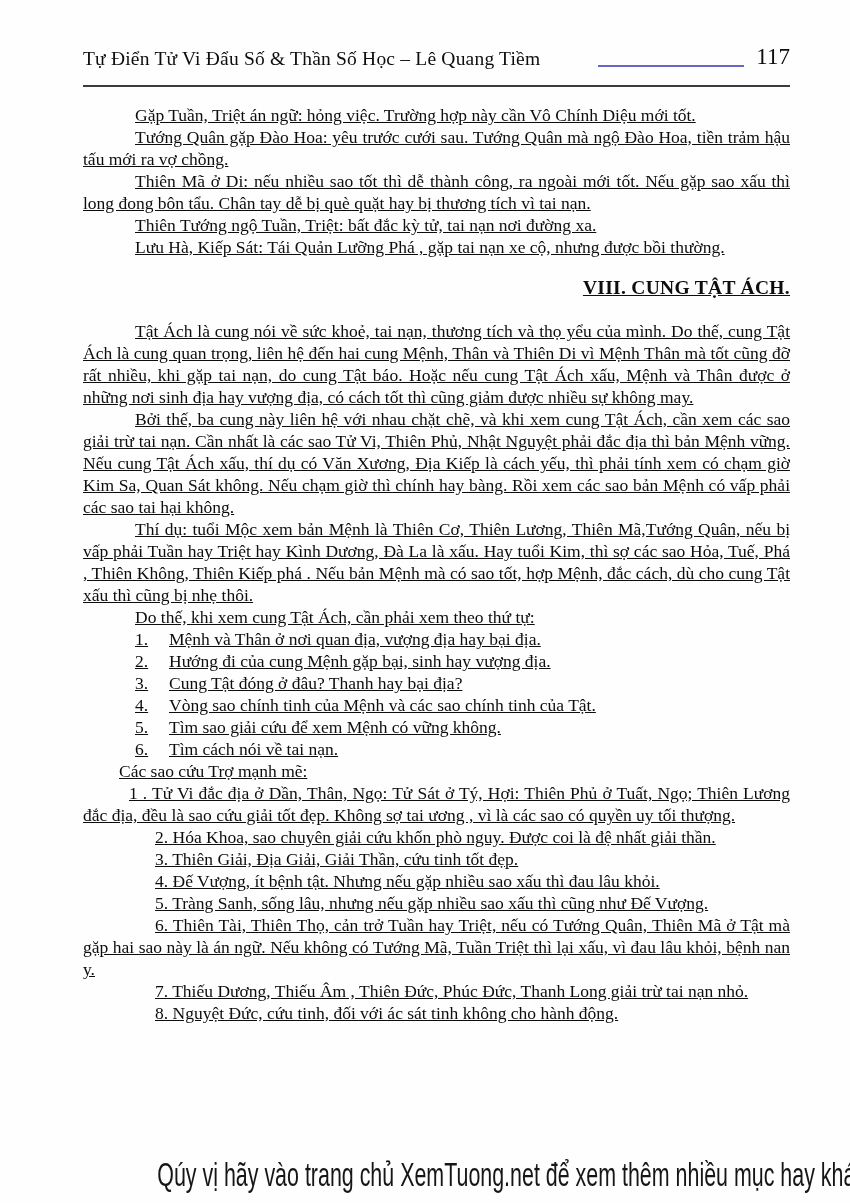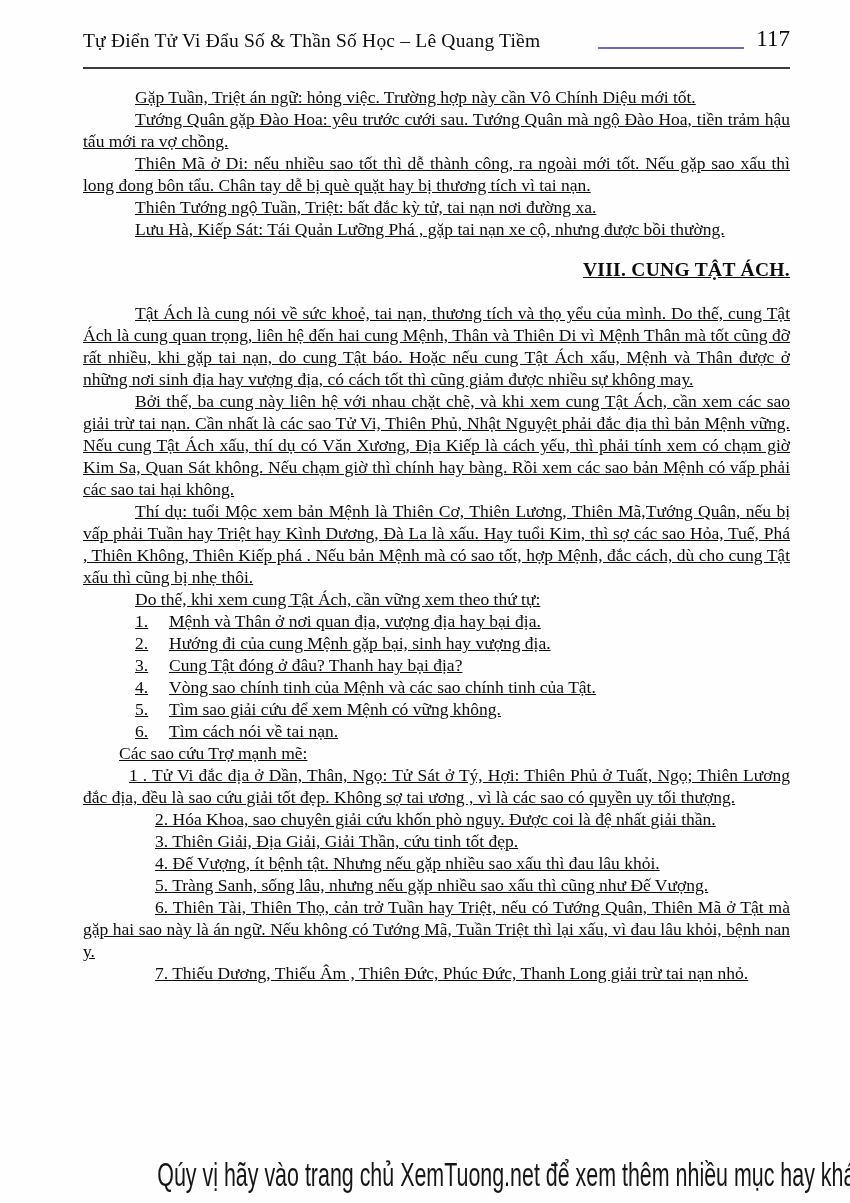--- a/index.html
+++ b/index.html
@@ -9,21 +9,21 @@
     width:850px; height:1203px;
     margin:0 auto;
     background:#fefefe;
     color:#0d0d0d;
     font-family:"Liberation Serif", serif;
     overflow:hidden;
   }
   .content { position:absolute; left:83px; top:0; width:707px; }
 
   
-  .hdr { display:flex; align-items:flex-end; padding-top:26px; font-size:19.5px; }
+  .hdr { display:flex; align-items:flex-end; padding-top:44px; font-size:19.5px; }
   .hdr-title { flex:0 0 auto; letter-spacing:0.2px; }
   .hdr-underline {
     flex:0 0 146px; margin-left:auto; margin-right:12px;
     height:0; border-bottom:2px solid var(--accent,#6868c4); margin-bottom:3px;
   }
   .hdr-pagenum { flex:0 0 auto; font-size:23px; }
   .hdr-rule { border-top:2.5px solid #3c3c3c; margin-top:15px; }
 
   
   main { margin-top:17px; font-size:17.5px; line-height:22px; text-align:justify;text-decoration:underline; }
@@ -84,21 +84,21 @@
       <p class="para">Tướng Quân gặp Đào Hoa: yêu trước cưới sau. Tướng Quân mà ngộ Đào Hoa, tiền trảm hậu tấu mới ra vợ chồng.</p>
       <p class="para">Thiên Mã ở Di: nếu nhiều sao tốt thì dễ thành công, ra ngoài mới tốt. Nếu gặp sao xấu thì long đong bôn tẩu. Chân tay dễ bị què quặt hay bị thương tích vì tai nạn.</p>
       <p class="para">Thiên Tướng ngộ Tuần, Triệt: bất đắc kỳ tử, tai nạn nơi đường xa.</p>
       <p class="para">Lưu Hà, Kiếp Sát: Tái Quản Lưỡng Phá , gặp tai nạn xe cộ, nhưng được bồi thường.</p>
 
       <p class="section-heading">VIII. CUNG TẬT ÁCH.</p>
 
       <p class="para">Tật Ách là cung nói về sức khoẻ, tai nạn, thương tích và thọ yểu của mình. Do thế, cung Tật Ách là cung quan trọng, liên hệ đến hai cung Mệnh, Thân và Thiên Di vì Mệnh Thân mà tốt cũng đỡ rất nhiều, khi gặp tai nạn, do cung Tật báo. Hoặc nếu cung Tật Ách xấu, Mệnh và Thân được ở những nơi sinh địa hay vượng địa, có cách tốt thì cũng giảm được nhiều sự không may.</p>
       <p class="para">Bởi thế, ba cung này liên hệ với nhau chặt chẽ, và khi xem cung Tật Ách, cần xem các sao giải trừ tai nạn. Cần nhất là các sao Tử Vi, Thiên Phủ, Nhật Nguyệt phải đắc địa thì bản Mệnh vững. Nếu cung Tật Ách xấu, thí dụ có Văn Xương, Địa Kiếp là cách yếu, thì phải tính xem có chạm giờ Kim Sa, Quan Sát không. Nếu chạm giờ thì chính hay bàng. Rồi xem các sao bản Mệnh có vấp phải các sao tai hại không.</p>
       <p class="para">Thí dụ: tuổi Mộc xem bản Mệnh là Thiên Cơ, Thiên Lương, Thiên Mã,Tướng Quân, nếu bị vấp phải Tuần hay Triệt hay Kình Dương, Đà La là xấu. Hay tuổi Kim, thì sợ các sao Hỏa, Tuế, Phá , Thiên Không, Thiên Kiếp phá . Nếu bản Mệnh mà có sao tốt, hợp Mệnh, đắc cách, dù cho cung Tật xấu thì cũng bị nhẹ thôi.</p>
-      <p class="para">Do thế, khi xem cung Tật Ách, cần vững xem theo thứ tự:</p>
+      <p class="para">Do thế, khi xem cung Tật Ách, cần phải xem theo thứ tự:</p>
 
       <div class="checklist">
         <div class="check-row">
           <span class="check-num">1.</span>
           <span class="check-text">Mệnh và Thân ở nơi quan địa, vượng địa hay bại địa.</span>
         </div>
         <div class="check-row">
           <span class="check-num">2.</span>
           <span class="check-text">Hướng đi của cung Mệnh gặp bại, sinh hay vượng địa.</span>
         </div>
@@ -122,18 +122,19 @@
 
       <p class="helpers-label">Các sao cứu Trợ mạnh mẽ:</p>
 
       <p class="helper helper-first">1 . Tử Vi  đắc địa ở Dần, Thân, Ngọ: Tử Sát ở Tý, Hợi: Thiên Phủ ở Tuất, Ngọ; Thiên Lương đắc địa, đều  là sao cứu giải tốt đẹp. Không sợ tai ương , vì là các sao có quyền uy tối thượng.</p>
       <p class="helper">2.  Hóa Khoa, sao chuyên giải cứu khốn phò nguy. Được coi là đệ nhất giải thần.</p>
       <p class="helper">3.  Thiên Giải, Địa Giải, Giải Thần, cứu tinh tốt đẹp.</p>
       <p class="helper">4.  Đế Vượng, ít bệnh tật. Nhưng nếu gặp nhiều sao xấu thì đau lâu khỏi.</p>
       <p class="helper">5.  Tràng Sanh, sống lâu, nhưng nếu gặp nhiều sao xấu thì cũng như Đế Vượng.</p>
       <p class="helper">6.  Thiên Tài, Thiên Thọ, cản trở Tuần hay Triệt, nếu có Tướng Quân, Thiên Mã ở Tật mà gặp hai sao này là án ngữ. Nếu không có Tướng Mã, Tuần Triệt thì lại xấu, vì đau lâu khỏi, bệnh nan y.</p>
       <p class="helper">7.  Thiếu Dương, Thiếu Âm , Thiên Đức, Phúc Đức, Thanh Long giải trừ tai nạn nhỏ.</p>
+      <p class="helper">8.  Nguyệt Đức, cứu tinh, đối với ác sát tinh không cho hành động.</p>
     </main>
   </div>
 
 
   <div class="footer">Qúy vị hãy vào trang chủ XemTuong.net để xem thêm nhiều mục hay khác</div>
 </div>
 
 </body></html>

